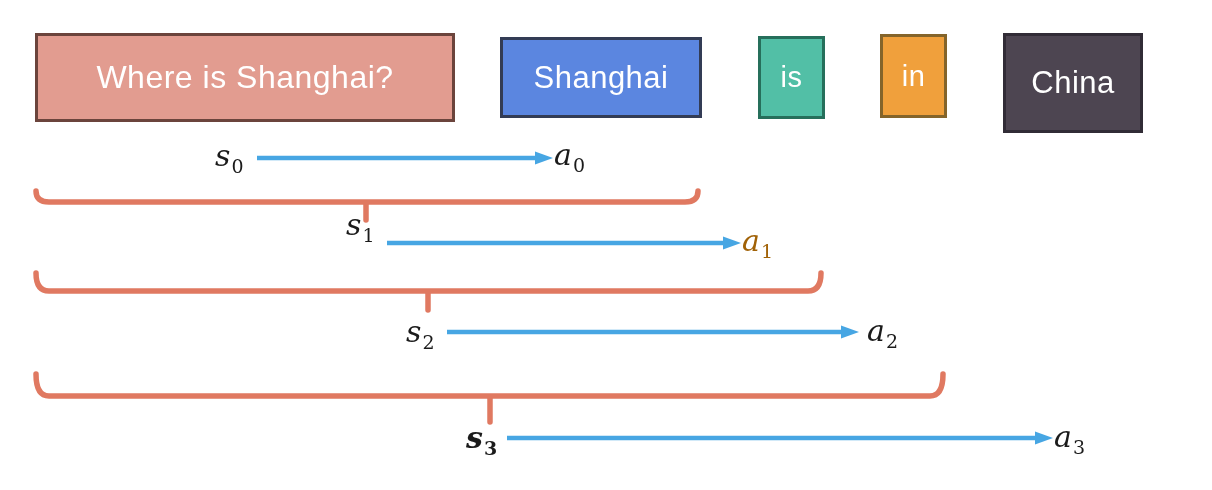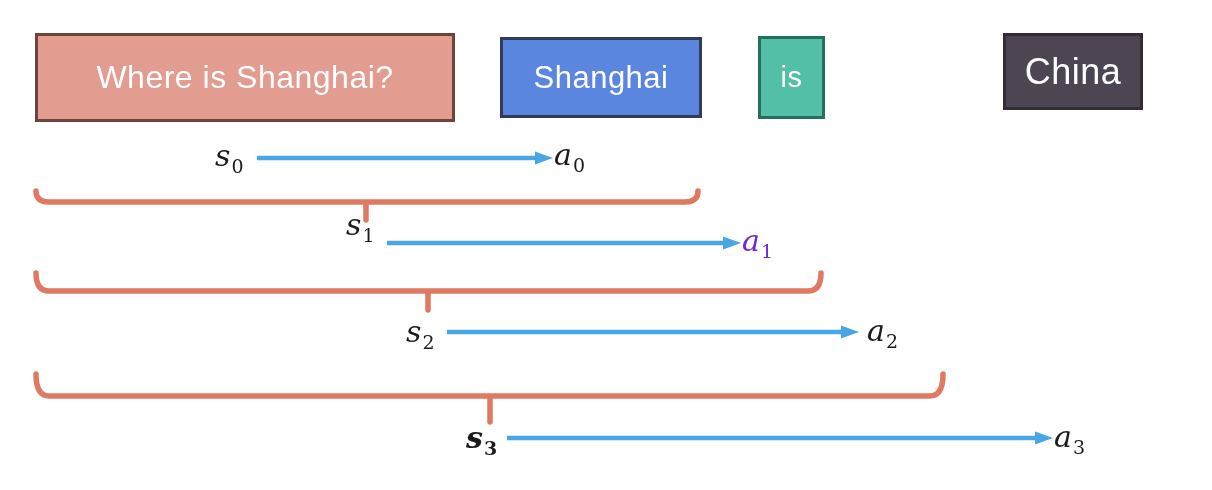--- a/index.html
+++ b/index.html
@@ -57,41 +57,44 @@
 
   <div class="token-box" style="left: 35px; top: 33px; width: 420px; height: 89px; font-size: 32px; background: rgb(226, 156, 144); border-color: rgb(107, 68, 60); color: rgb(255, 255, 255);">
     <span>Where is Shanghai?</span>
   </div>
   <div class="token-box" style="left: 500px; top: 37px; width: 202px; height: 81px; font-size: 31px; background: rgb(91, 134, 224); border-color: rgb(51, 60, 85); color: rgb(255, 255, 255);">
     <span>Shanghai</span>
   </div>
   <div class="token-box" style="left: 758px; top: 36px; width: 67px; height: 83px; font-size: 29px; background: rgb(82, 191, 166); border-color: rgb(38, 111, 91); color: rgb(255, 255, 255);">
     <span>is</span>
   </div>
-  <div class="token-box" style="left: 1003px; top: 33px; width: 140px; height: 77px; font-size: 36px; background: rgb(77, 69, 81); border-color: rgb(49, 44, 54); color: rgb(255, 255, 255);">
+  <div class="token-box" style="left: 880px; top: 34px; width: 67px; height: 84px; font-size: 29px; background: rgb(240, 160, 60); border-color: rgb(132, 100, 42); color: rgb(255, 255, 255);">
+    <span>in</span>
+  </div>
+  <div class="token-box" style="left: 1003px; top: 33px; width: 140px; height: 100px; font-size: 31px; background: rgb(77, 69, 81); border-color: rgb(49, 44, 54); color: rgb(255, 255, 255);">
     <span>China</span>
   </div>
 
   <div class="math-label" style="left: 215px; top: 141px; color: rgb(27, 27, 27);"><i>s</i><sub>0</sub></div>
   <svg class="arrow-svg" style="left:257px; top:150px;" width="296" height="16">
     <line class="arrow-line" x1="0" y1="8" x2="279" y2="8" stroke-width="4.5" stroke="#47a6e3"></line>
     <polygon class="arrow-head" points="278,1.5 296,8 278,14.5" fill="#47a6e3"></polygon>
   </svg>
   <div class="math-label" style="left: 554px; top: 140px; color: rgb(27, 27, 27);"><i>a</i><sub>0</sub></div>
 
   <svg class="brace-svg" style="left:33px; top:188px;" width="668" height="40">
     <path class="brace-path" fill="none" stroke-width="5.5" stroke-linecap="round" d="M 3,3 Q 3,14 16,14 H 333 M 333,14 V 32 M 333,14 H 652 Q 665,14 665,3" stroke="#e07961"></path>
   </svg>
 
   <div class="math-label" style="left: 346px; top: 210px; color: rgb(27, 27, 27);"><i>s</i><sub>1</sub></div>
   <svg class="arrow-svg" style="left:387px; top:235px;" width="354" height="16">
     <line class="arrow-line" x1="0" y1="8" x2="337" y2="8" stroke-width="4.5" stroke="#47a6e3"></line>
     <polygon class="arrow-head" points="336,1.5 354,8 336,14.5" fill="#47a6e3"></polygon>
   </svg>
-  <div class="math-label" style="left: 742px; top: 226px; color: #6d28d9;"><i>a</i><sub>1</sub></div>
+  <div class="math-label" style="left: 742px; top: 226px; color: #a16207;"><i>a</i><sub>1</sub></div>
 
   <svg class="brace-svg" style="left:33px; top:270px;" width="791" height="44">
     <path class="brace-path" fill="none" stroke-width="5.5" stroke-linecap="round" d="M 3,3 Q 3,21 16,21 H 395 M 395,21 V 40 M 395,21 H 775 Q 788,21 788,3" stroke="#e07961"></path>
   </svg>
 
   <div class="math-label" style="left: 406px; top: 317px; color: rgb(27, 27, 27);"><i>s</i><sub>2</sub></div>
   <svg class="arrow-svg" style="left:447px; top:324px;" width="412" height="16">
     <line class="arrow-line" x1="0" y1="8" x2="395" y2="8" stroke-width="4.5" stroke="#47a6e3"></line>
     <polygon class="arrow-head" points="394,1.5 412,8 394,14.5" fill="#47a6e3"></polygon>
   </svg>

